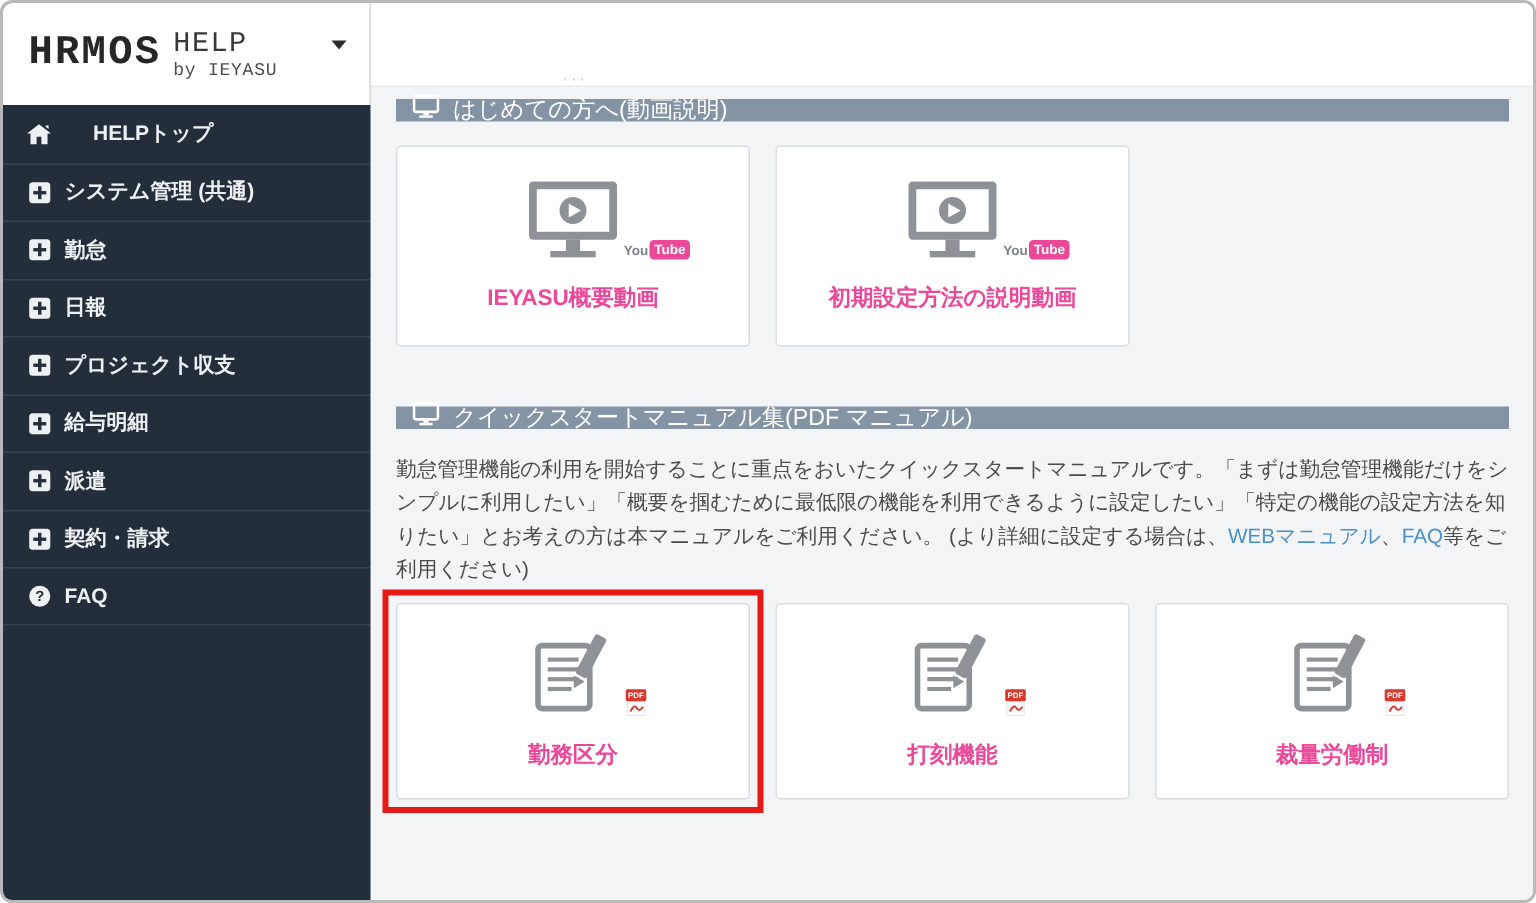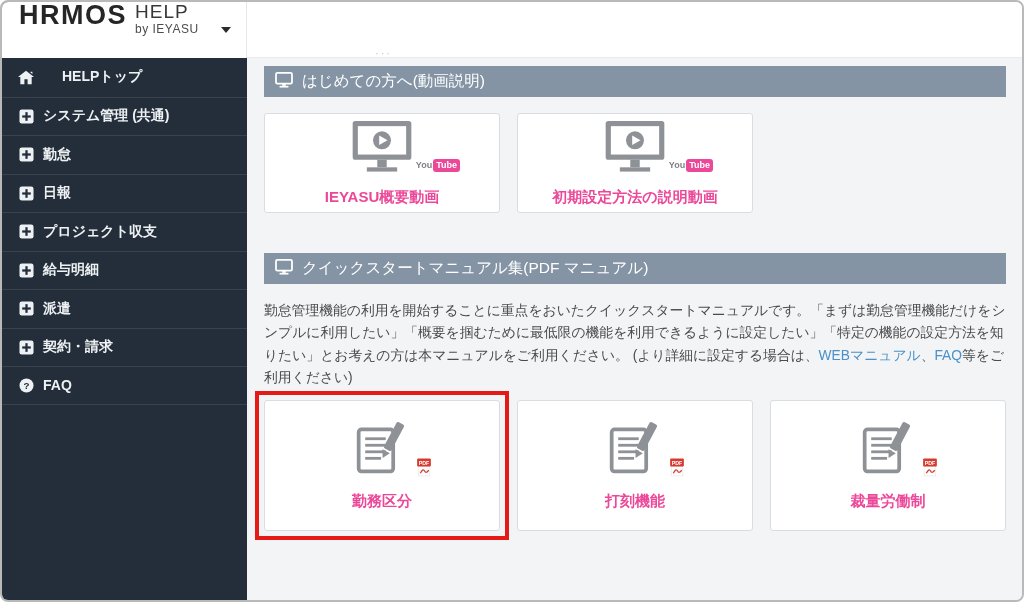--- a/index.html
+++ b/index.html
@@ -1,20 +1,20 @@
 <!DOCTYPE html>
 <html lang="ja"><head>
 <meta charset="utf-8">
 <style>
   html,body{margin:0;padding:0;background:#fff;font-family:"Liberation Sans","DejaVu Sans",sans-serif;}
   .frame{position:relative;width:1024px;height:602px;box-sizing:border-box;border:2px solid #b9b9b9;border-radius:8px;overflow:hidden;background:#f3f4f6;}
 
   
   .sidebar{position:absolute;left:0;top:0;bottom:0;width:245px;background:#232e3a;z-index:2;}
-  .logo-area{position:relative;height:56px;background:#fff;border-right:1px solid #e7e7e7;display:flex;padding:0 0 0 17px;box-sizing:border-box;cursor:pointer;}
+  .logo-area{position:relative;height:68px;background:#fff;border-right:1px solid #e7e7e7;display:flex;align-items:center;padding:0 0 0 17px;box-sizing:border-box;cursor:pointer;font-family:Liberation Mono, monospace;}
   .logo-main{font-size:27px;font-weight:800;letter-spacing:1.5px;color:#262626;line-height:1;}
   .logo-side{margin-left:8px;display:flex;flex-direction:column;line-height:1;}
   .logo-product{font-size:19px;font-weight:300;color:#383838;letter-spacing:1px;}
   .logo-byline{font-size:12px;color:#4c4c4c;letter-spacing:.5px;margin-top:2px;}
   .caret{position:absolute;right:15px;top:25px;width:0;height:0;border-left:5px solid transparent;border-right:5px solid transparent;border-top:6px solid #2b2b2b;}
   .nav{display:flex;flex-direction:column;}
   .nav-item{display:flex;align-items:center;gap:9px;height:38.5px;padding-left:16px;border-top:1px solid rgba(255,255,255,0.10);color:#eef1f3;font-size:14px;font-weight:600;cursor:pointer;box-sizing:border-box;}
   .nav-item:first-child{border-top:none;gap:28px;}
   .nav-item.last{border-bottom:1px solid rgba(255,255,255,0.10);}
   .nav-icon{width:16px;height:16px;display:inline-flex;align-items:center;justify-content:center;flex:0 0 16px;}
@@ -23,26 +23,26 @@
   .main{position:absolute;left:245px;right:0;top:0;bottom:0;}
   .topbar{position:relative;height:55px;background:#fff;border-bottom:1px solid #eaebed;}
   .artifact{position:absolute;left:128px;bottom:0;height:5px;overflow:hidden;color:#c5c9cd;font-size:11px;line-height:2px;letter-spacing:2px;}
   .content{position:absolute;left:0;right:0;top:56px;bottom:0;background:#f3f4f6;padding:8px 16px 0 17px;box-sizing:border-box;overflow:hidden;}
 
   .searchbox{position:relative;height:37px;background:#fff;border:1px solid #d6dbdf;border-radius:4px;margin-bottom:27px;}
   .searchbox input{position:absolute;inset:0;width:100%;height:100%;border:none;outline:none;background:transparent;padding:0 40px 0 14px;font-size:13px;color:#333;box-sizing:border-box;font-family:inherit;}
   .searchbox input::placeholder{color:#9aa3ad;opacity:1;}
   .search-ic{position:absolute;right:12px;top:9px;cursor:pointer;}
 
-  .sec-head{display:flex;align-items:center;gap:9px;height:31px;background:#8494a5;color:#fff;font-size:15.5px;font-weight:500;padding:0 11px;margin-bottom:16px;}
+  .sec-head{display:flex;align-items:center;gap:9px;height:15px;background:#8494a5;color:#fff;font-size:15.5px;font-weight:500;padding:0 11px;margin-bottom:16px;}
 
   .grid{display:grid;grid-template-columns:repeat(3,1fr);gap:17px;}
   .vid-grid{margin-bottom:40px;}
   .card{background:#fff;border:1px solid #d9dde1;border-radius:3px;display:flex;flex-direction:column;align-items:center;justify-content:center;cursor:pointer;box-sizing:border-box;}
-  .vid-card{height:100px;}
+  .vid-card{height:134px;}
   .man-card{height:131px;}
   .card-label{margin-top:11px;font-size:15px;font-weight:600;color:#ec4899;}
 
   .icon-wrap{position:relative;}
   .yt{position:absolute;right:-47px;bottom:5px;display:flex;align-items:center;}
   .yt-you{color:#7e8185;font-size:9px;font-weight:700;}
   .yt-tube{background:#ec4899;color:#fff;font-size:9px;font-weight:700;border-radius:3px;padding:0 3px;margin-left:1px;line-height:13px;}
   .pdf-badge{position:absolute;right:-22px;bottom:0;}
 
   .desc{font-size:13.8px;color:#4b4b4b;line-height:1.62;margin:0 0 11px 0;}

